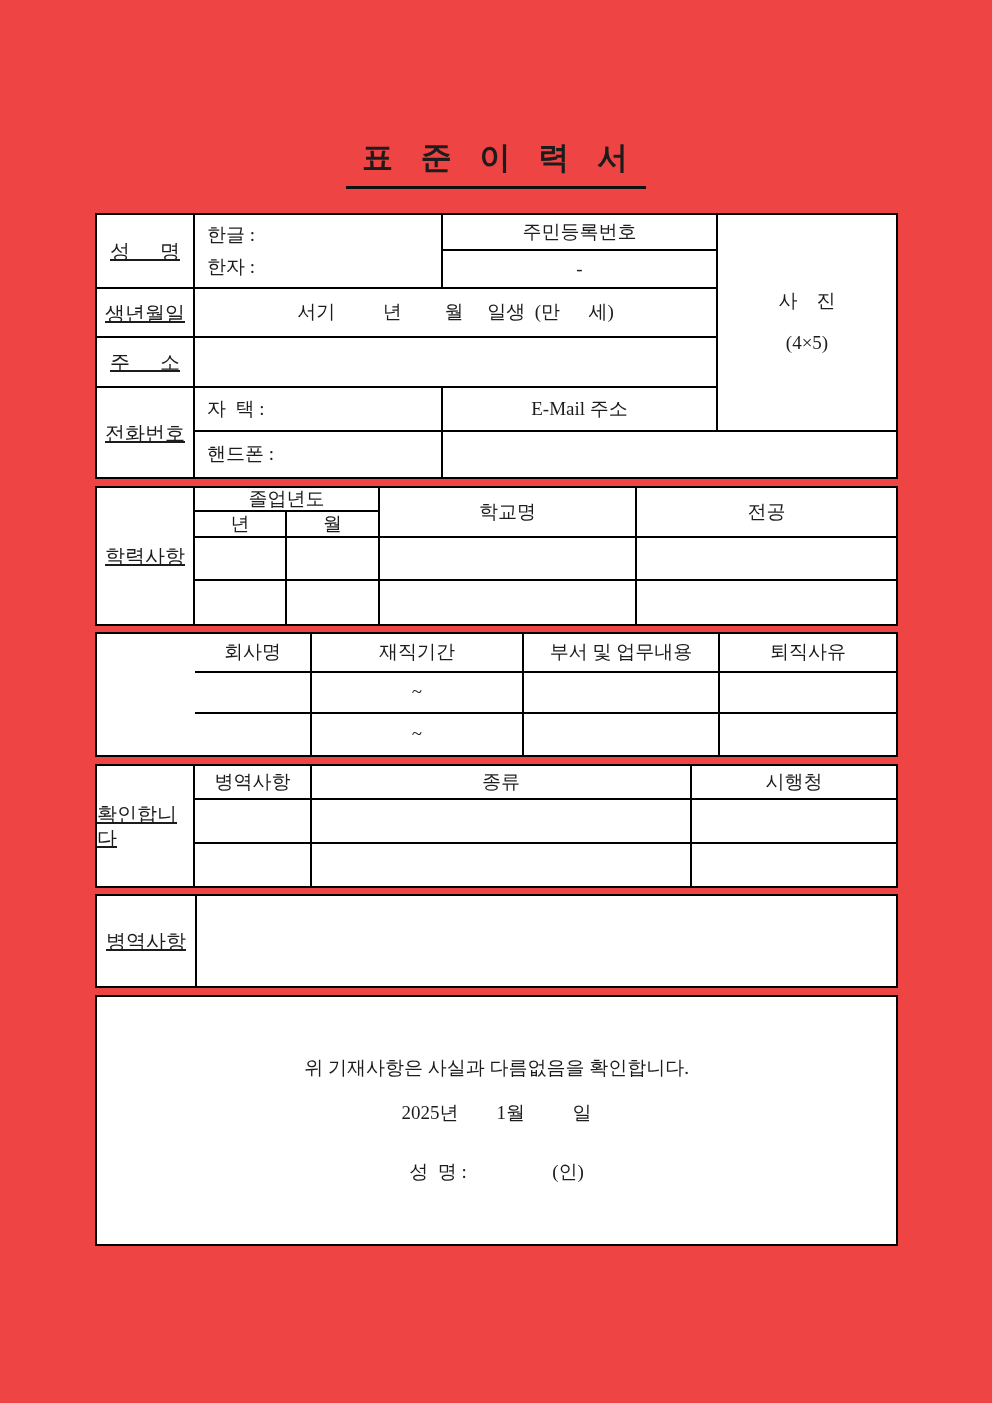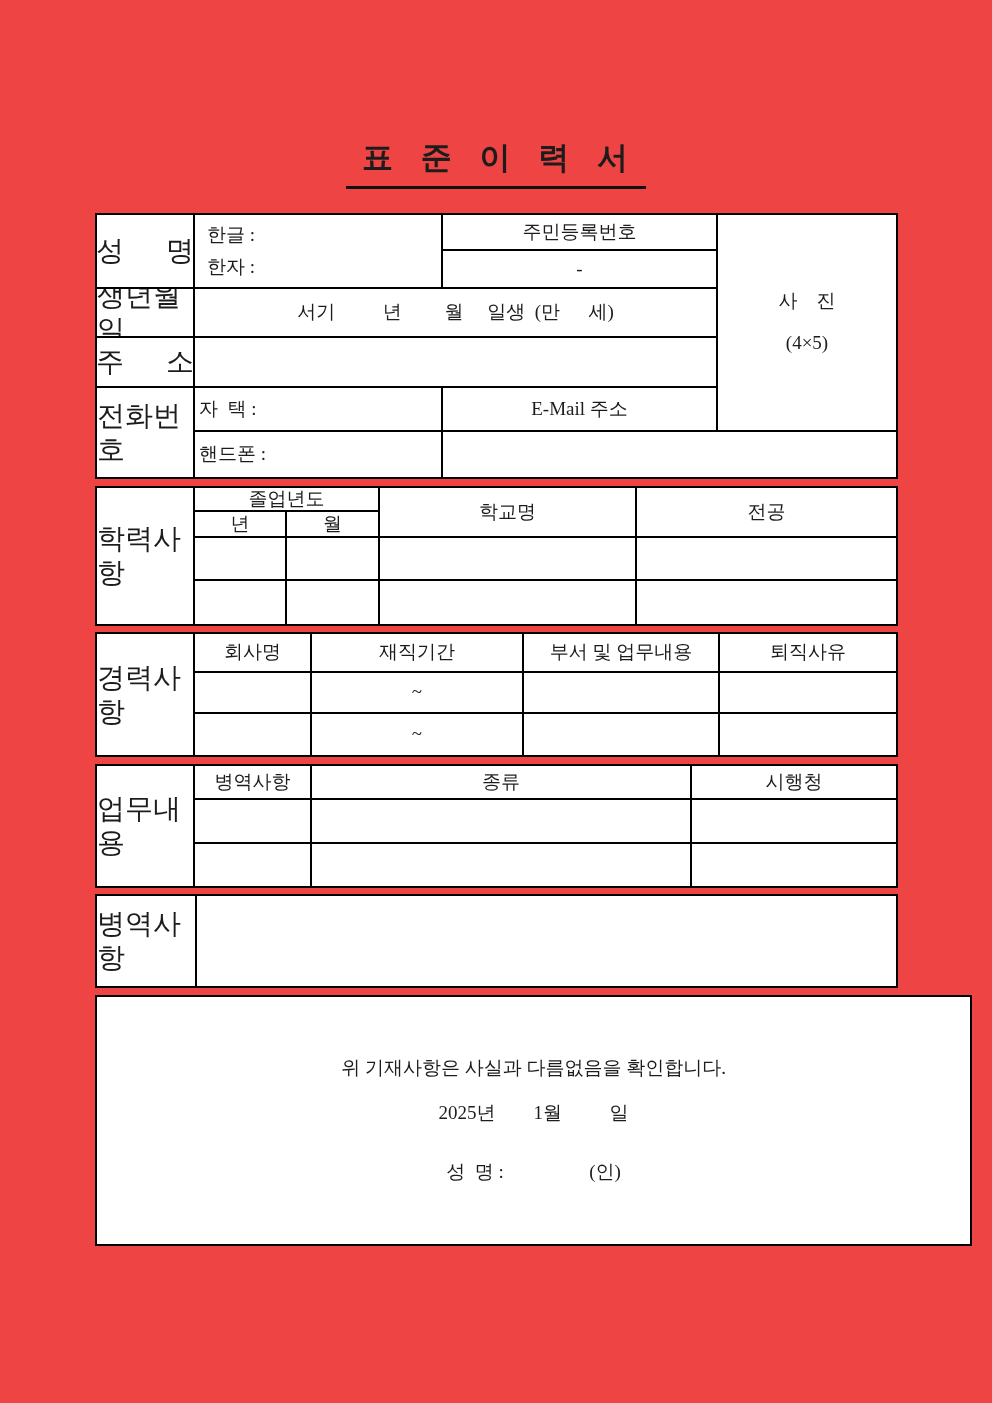--- a/index.html
+++ b/index.html
@@ -30,31 +30,31 @@
     display:grid;
   }
   .c{
     display:flex;align-items:center;justify-content:center;
     font-size:19px;line-height:1.2;
     box-sizing:border-box;
     overflow:hidden;
   }
   .br{border-right:2px solid #000000;}
   .bb{border-bottom:2px solid #000000;}
-  .left{justify-content:flex-start;padding-left:4px;}
+  .left{justify-content:flex-start;padding-left:12px;}
   .pre{white-space:pre;}
-  .lbl{font-size:28px;}
+  .lbl{font-size:20px;text-decoration:underline;}
   .col{flex-direction:column;}
   
   .mil-right{display:flex;flex-direction:column;}
   .mil-row{display:flex;box-sizing:border-box;}
   .mil-row .c{height:100%;}
   
   .decl{
-    position:absolute;left:95px;top:995px;width:877px;height:251px;
+    position:absolute;left:95px;top:995px;width:803px;height:251px;
     border:2px solid #000000;box-sizing:border-box;background:#ffffff;
     text-align:center;padding-top:58px;
   }
   .decl div{font-size:19px;line-height:26px;white-space:pre;}
   .decl .l2{margin-top:19px;}
   .decl .l3{margin-top:33px;}
 </style>
 </head>
 <body>
 
@@ -104,39 +104,38 @@
     <div class="c bb" style="grid-row:3;grid-column:5;"></div>
     <div class="c br" style="grid-row:4;grid-column:2;"></div>
     <div class="c br" style="grid-row:4;grid-column:3;"></div>
     <div class="c br" style="grid-row:4;grid-column:4;"></div>
     <div class="c" style="grid-row:4;grid-column:5;"></div>
   </div>
 
   <div class="sec" style="left:95px;top:632px;width:803px;height:125px;
               grid-template-columns:98px 117px 212px 196px 176px;
               grid-template-rows:39px 41px 41px;">
-    <div class="c lbl br" style="grid-row:1/4;grid-column:1;">경력사항</div>
     <div class="c br bb" style="grid-row:1;grid-column:2;">회사명</div>
     <div class="c br bb" style="grid-row:1;grid-column:3;">재직기간</div>
     <div class="c br bb" style="grid-row:1;grid-column:4;">부서 및 업무내용</div>
     <div class="c bb" style="grid-row:1;grid-column:5;">퇴직사유</div>
     <div class="c br bb" style="grid-row:2;grid-column:2;"></div>
     <div class="c br bb" style="grid-row:2;grid-column:3;">~</div>
     <div class="c br bb" style="grid-row:2;grid-column:4;"></div>
     <div class="c bb" style="grid-row:2;grid-column:5;"></div>
     <div class="c br" style="grid-row:3;grid-column:2;"></div>
     <div class="c br" style="grid-row:3;grid-column:3;">~</div>
     <div class="c br" style="grid-row:3;grid-column:4;"></div>
     <div class="c" style="grid-row:3;grid-column:5;"></div>
   </div>
 
   <div class="sec" style="left:95px;top:764px;width:803px;height:124px;
               grid-template-columns:98px 117px 380px 204px;
               grid-template-rows:34px 44px 42px;">
-    <div class="c lbl br" style="grid-row:1/4;grid-column:1;">업무내용</div>
+    <div class="c lbl br" style="grid-row:1/4;grid-column:1;">확인합니다</div>
     <div class="c br bb" style="grid-row:1;grid-column:2;">병역사항</div>
     <div class="c br bb" style="grid-row:1;grid-column:3;">종류</div>
     <div class="c bb" style="grid-row:1;grid-column:4;">시행청</div>
     <div class="c br bb" style="grid-row:2;grid-column:2;"></div>
     <div class="c br bb" style="grid-row:2;grid-column:3;"></div>
     <div class="c bb" style="grid-row:2;grid-column:4;"></div>
     <div class="c br" style="grid-row:3;grid-column:2;"></div>
     <div class="c br" style="grid-row:3;grid-column:3;"></div>
     <div class="c" style="grid-row:3;grid-column:4;"></div>
   </div>

